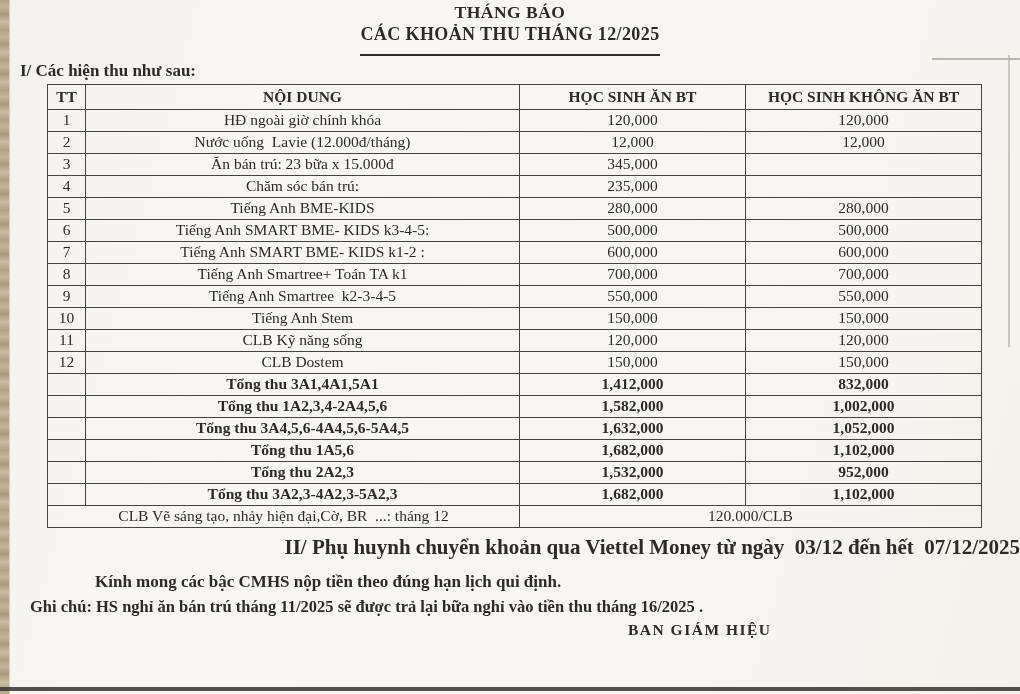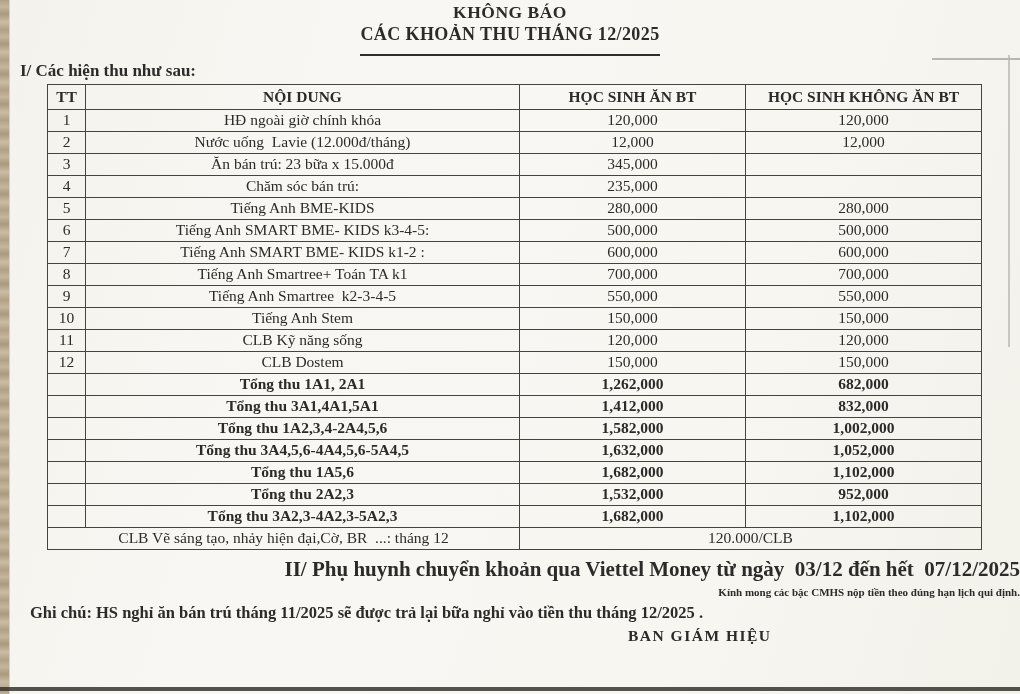--- a/index.html
+++ b/index.html
@@ -35,35 +35,35 @@
   table.fees th{height:22px;font-weight:bold;font-size:15.5px;text-align:center;}
   table.fees td{height:19px;text-align:center;}
   td.cell-label{text-align:left;padding-left:5px;}
   tr.bold-row td{font-weight:bold;}
   .col-tt{width:38px;}
   .col-nd{width:434px;}
   .col-an{width:226px;}
   .col-kan{width:236px;}
   .footer{margin-top:7px;}
   .f-line1{font-weight:bold;font-size:21px;margin-left:25px;white-space:pre;text-align:right;}
-  .f-line2{font-weight:bold;font-size:11px;margin-left:95px;margin-top:4px;text-align:right;}
+  .f-line2{font-weight:bold;font-size:17px;margin-left:95px;margin-top:12px;}
   .f-note{font-weight:bold;font-size:16.5px;margin-left:30px;margin-top:5px;white-space:pre;}
   .f-sign{font-weight:bold;font-size:15.5px;margin-left:628px;margin-top:4px;letter-spacing:1.5px;}
 </style>
 </head>
 <body>
 
 <div class="wood-edge"></div>
 <div class="right-edge-line"></div>
 <div class="topright-line"></div>
 
 <div class="content">
 
   <div class="title-block">
-    <div class="title-l1">KHÔNG BÁO</div>
+    <div class="title-l1">THÁNG BÁO</div>
     <div><span class="title-l2">CÁC KHOẢN THU THÁNG 12/2025</span></div>
   </div>
 
   <div class="section-heading">I/ Các hiện thu như sau:</div>
 
   <table class="fees">
     <colgroup>
       <col class="col-tt">
         <col class="col-nd">
         <col class="col-an">
@@ -145,26 +145,20 @@
           <td>120,000</td>
         </tr>
         <tr>
           <td>12</td>
           <td class="cell-label">CLB Dostem</td>
           <td>150,000</td>
           <td>150,000</td>
         </tr>
         <tr class="bold-row">
           <td></td>
-          <td class="cell-label">Tổng thu 1A1, 2A1</td>
-          <td>1,262,000</td>
-          <td>682,000</td>
-        </tr>
-        <tr class="bold-row">
-          <td></td>
           <td class="cell-label">Tổng thu 3A1,4A1,5A1</td>
           <td>1,412,000</td>
           <td>832,000</td>
         </tr>
         <tr class="bold-row">
           <td></td>
           <td class="cell-label">Tổng thu 1A2,3,4-2A4,5,6</td>
           <td>1,582,000</td>
           <td>1,002,000</td>
         </tr>
@@ -195,19 +189,19 @@
         <tr>
           <td colspan="2" class="cell-label">CLB Vẽ sáng tạo, nhảy hiện đại,Cờ, BR  ...: tháng 12</td>
           <td colspan="2">120.000/CLB</td>
         </tr>
       </tbody>
   </table>
 
   <div class="footer">
     <div class="f-line1">II/ Phụ huynh chuyển khoản qua Viettel Money từ ngày  03/12 đến hết  07/12/2025</div>
     <div class="f-line2">Kính mong các bậc CMHS nộp tiền theo đúng hạn lịch qui định.</div>
-    <div class="f-note">Ghi chú: HS nghỉ ăn bán trú tháng 11/2025 sẽ được trả lại bữa nghỉ vào tiền thu tháng 12/2025 .</div>
+    <div class="f-note">Ghi chú: HS nghỉ ăn bán trú tháng 11/2025 sẽ được trả lại bữa nghỉ vào tiền thu tháng 16/2025 .</div>
     <div class="f-sign">BAN GIÁM HIỆU</div>
   </div>
 
 </div>
 
 <div class="bottom-line"></div>
 
 </body></html>

